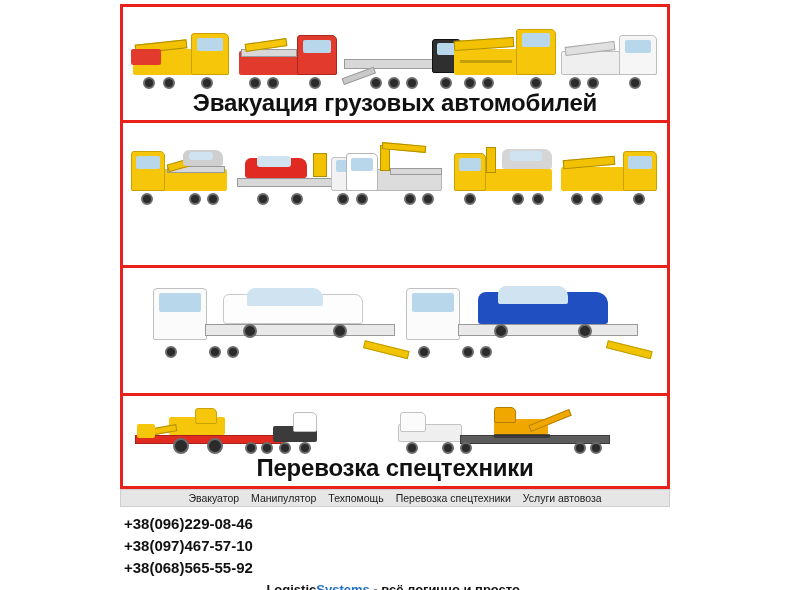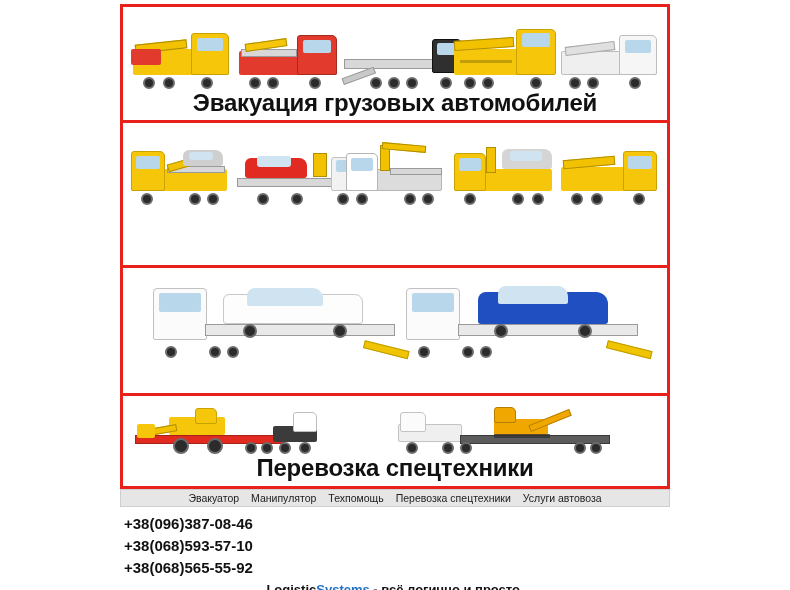--- a/index.html
+++ b/index.html
@@ -392,22 +392,22 @@
     <div class="chipbar">
       <span class="chip">Эвакуатор</span>
       <span class="chip">Манипулятор</span>
       <span class="chip">Техпомощь</span>
       <span class="chip">Перевозка спецтехники</span>
       <span class="chip">Услуги автовоза</span>
     </div>
 
     <div class="contact">
       <div class="contact-right">
-        <div class="phone">+38(096)387-08-46</div>
-        <div class="phone">+38(068)593-57-10</div>
+        <div class="phone">+38(096)229-08-46</div>
+        <div class="phone">+38(097)467-57-10</div>
         <div class="phone">+38(068)565-55-92</div>
       </div>
     </div>
 
     <div class="brandline">
       <span class="brand-a">Logistic</span><span class="brand-b">Systems</span><span class="brand-a"> - всё логично и просто.</span>
     </div>
 
   </div>
 

